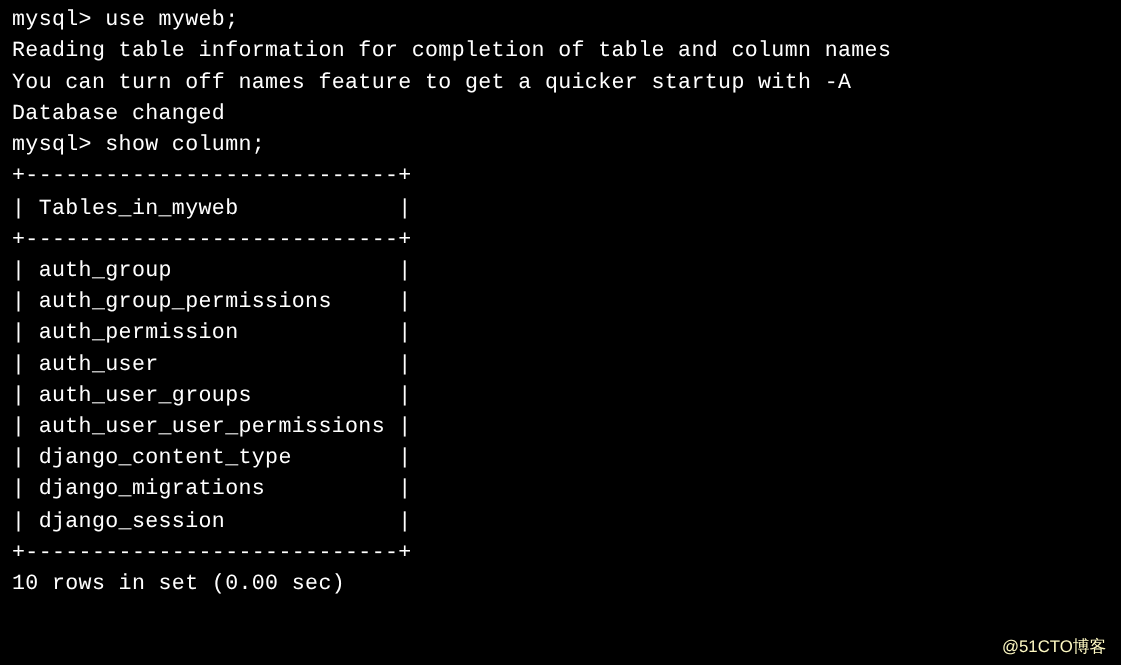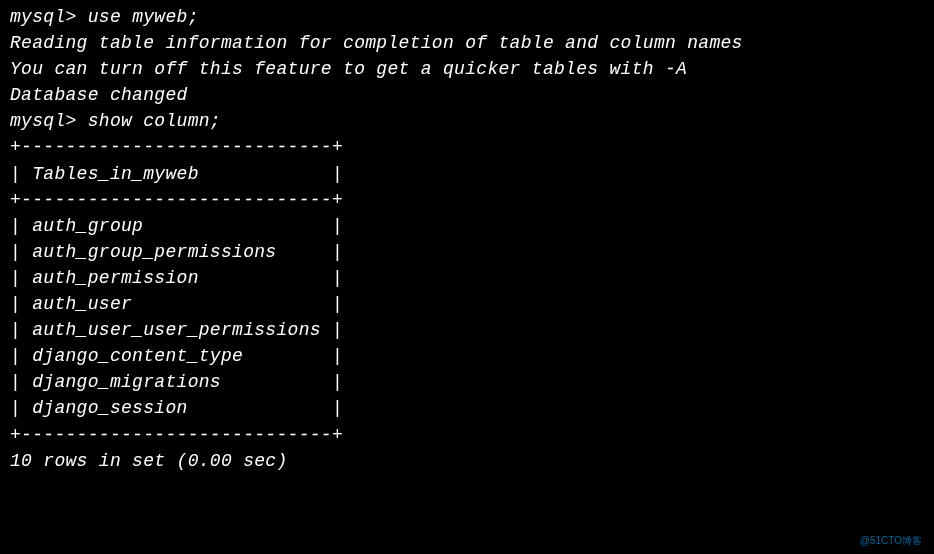--- a/index.html
+++ b/index.html
@@ -15,49 +15,49 @@
       line-height: 1.45;
       width: 934px;
       height: 554px;
       padding: 4px 10px;
       position: relative;
       overflow: hidden;
       letter-spacing: 0.3px;
     }
     .terminal-line {
       white-space: pre;
-      font-style: italic;
     }
     .watermark {
       position: absolute;
       bottom: 6px;
       right: 12px;
-      color: #0369a1;
-      font-size: 10px;
+      color: #fef9c3;
+      font-size: 14px;
       font-family: Arial, sans-serif;
       letter-spacing: 0;
     }
   </style>
 </head>
 <body>
 
 <div>
   <div class="terminal-line"><span>mysql&gt; </span><span>use myweb;</span></div>
   <div class="terminal-line">Reading table information for completion of table and column names</div>
-  <div class="terminal-line">You can turn off this feature to get a quicker tables with -A</div>
+  <div class="terminal-line">You can turn off names feature to get a quicker startup with -A</div>
   <div class="terminal-line"></div>
   <div class="terminal-line">Database changed</div>
   <div class="terminal-line"><span>mysql&gt; </span><span>show column;</span></div>
   <div class="terminal-line">+----------------------------+</div>
   <div class="terminal-line">| Tables_in_myweb            |</div>
   <div class="terminal-line">+----------------------------+</div>
   <div class="terminal-line">| auth_group                 |</div>
   <div class="terminal-line">| auth_group_permissions     |</div>
   <div class="terminal-line">| auth_permission            |</div>
   <div class="terminal-line">| auth_user                  |</div>
+  <div class="terminal-line">| auth_user_groups           |</div>
   <div class="terminal-line">| auth_user_user_permissions |</div>
   <div class="terminal-line">| django_content_type        |</div>
   <div class="terminal-line">| django_migrations          |</div>
   <div class="terminal-line">| django_session             |</div>
   <div class="terminal-line">+----------------------------+</div>
   <div class="terminal-line">10 rows in set (0.00 sec)</div>
 </div>
 
 <div class="watermark">@51CTO博客</div>
 

